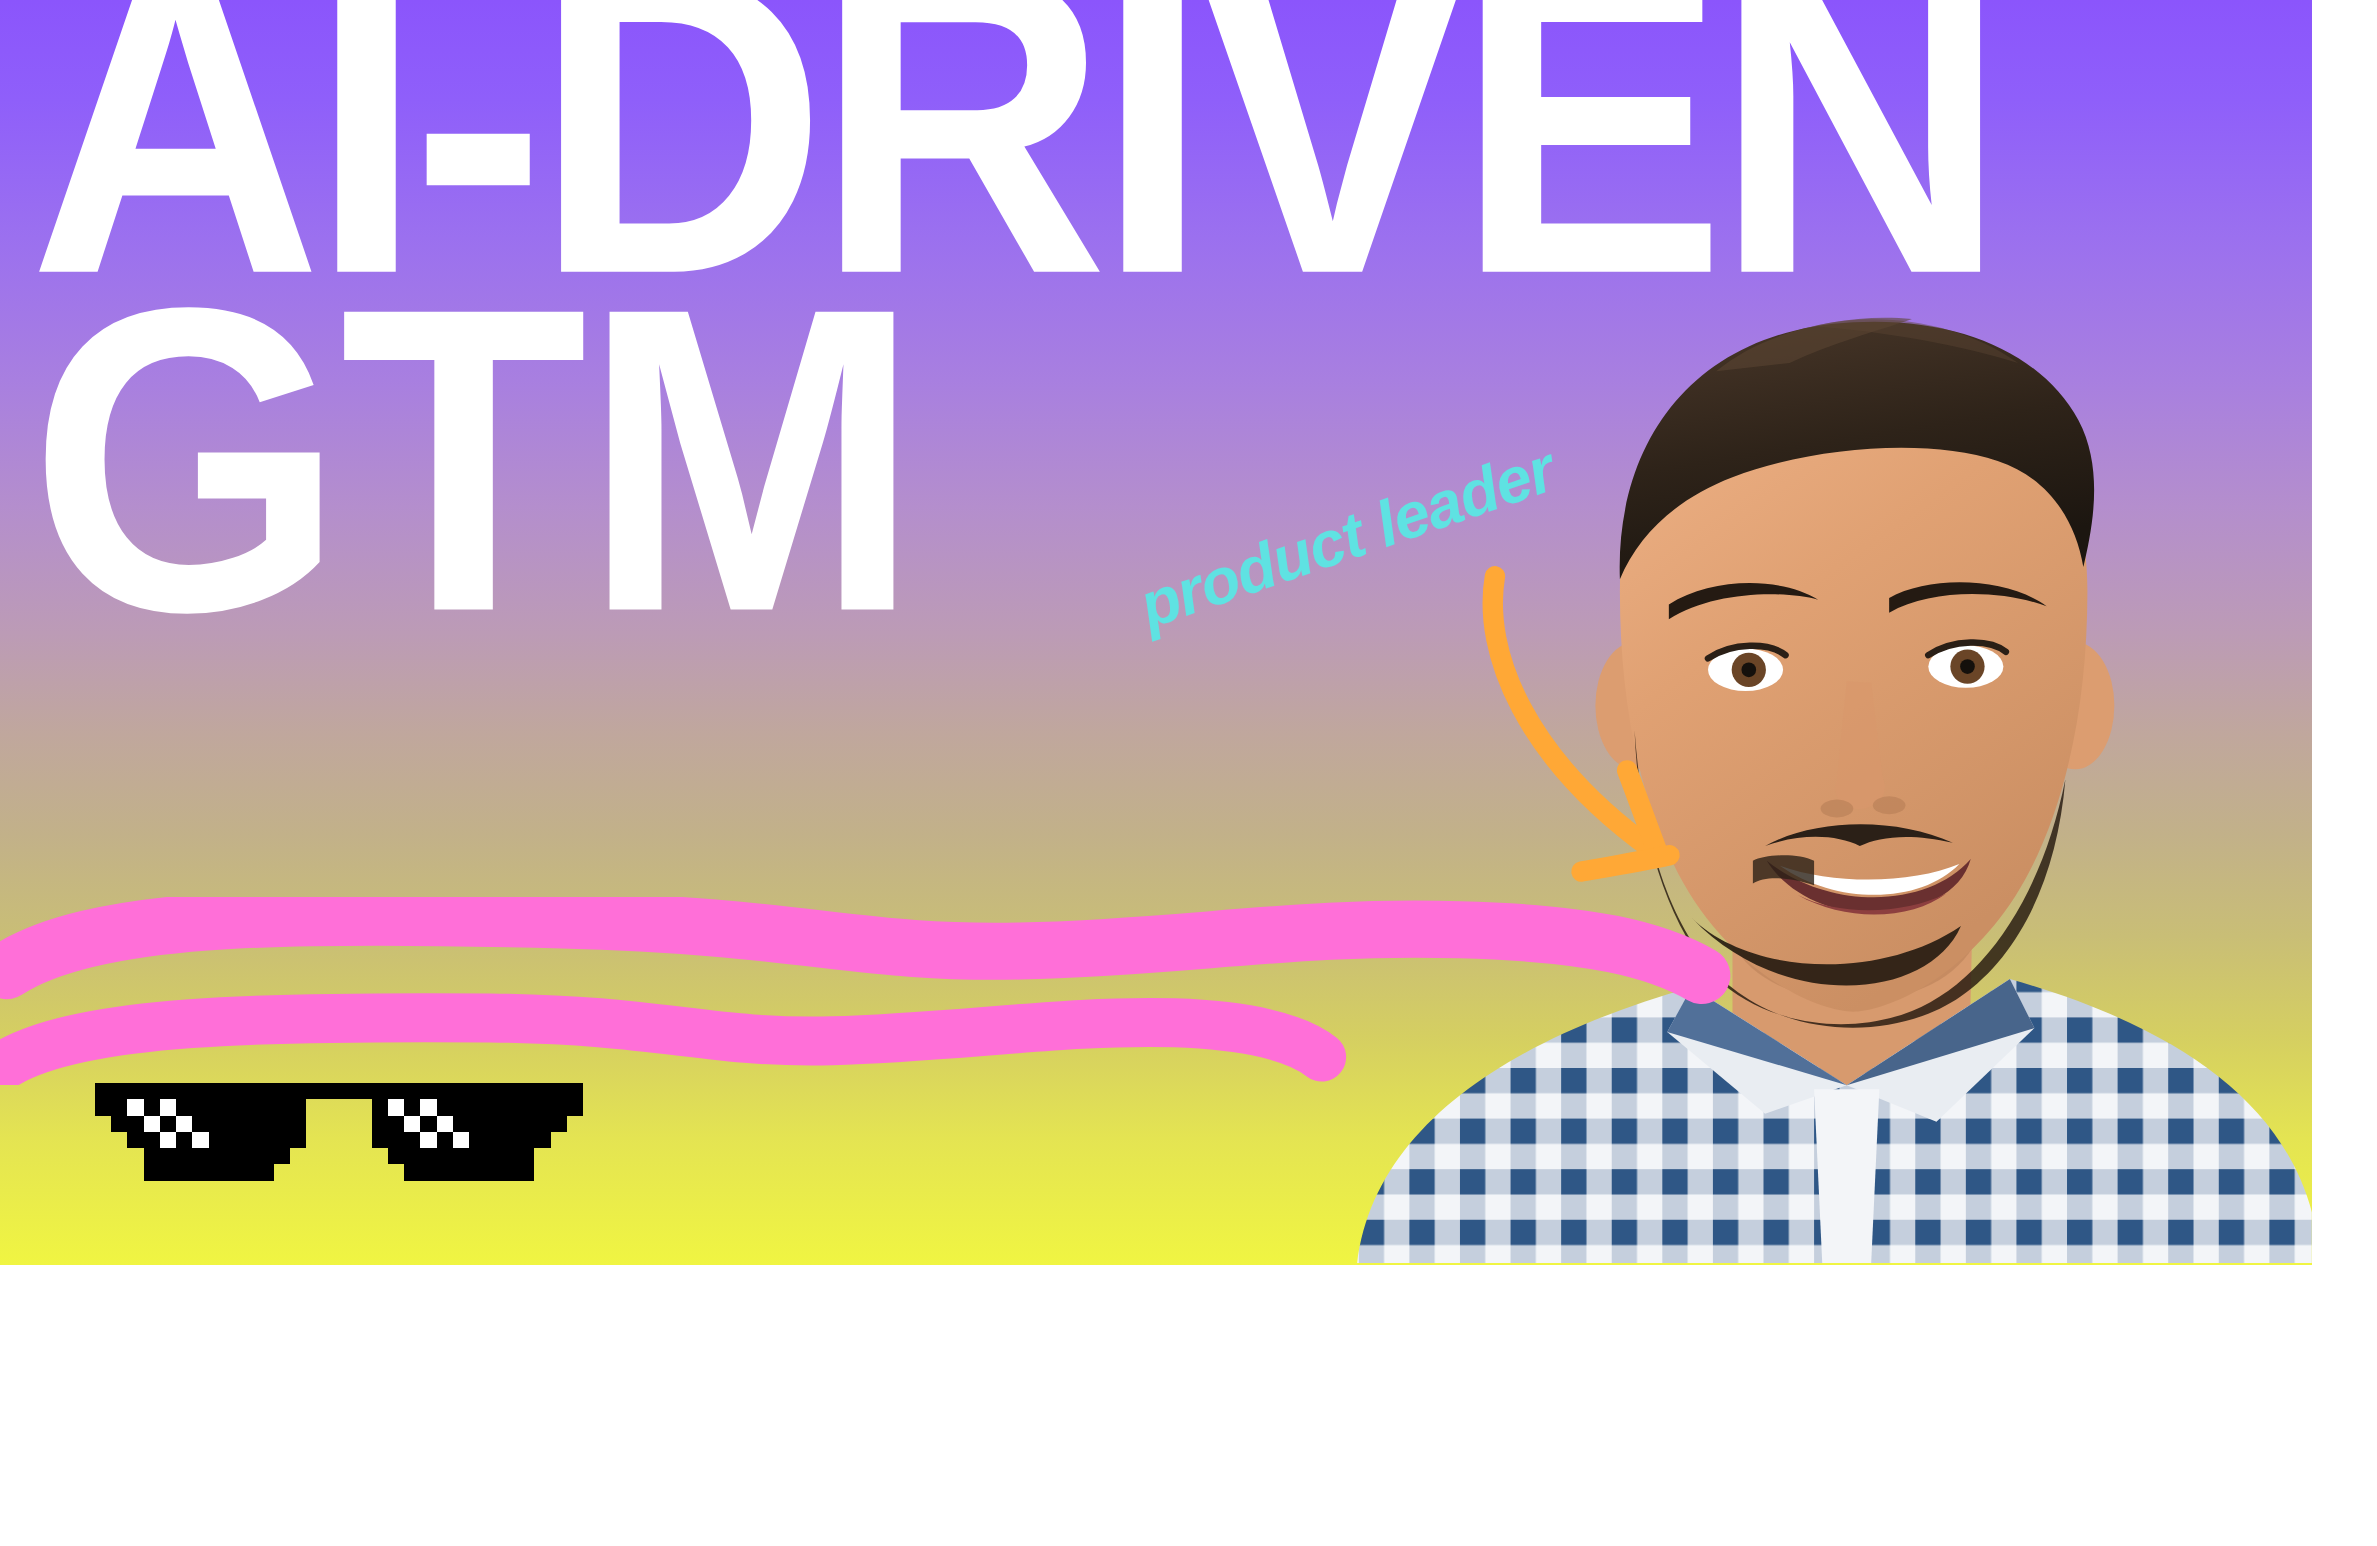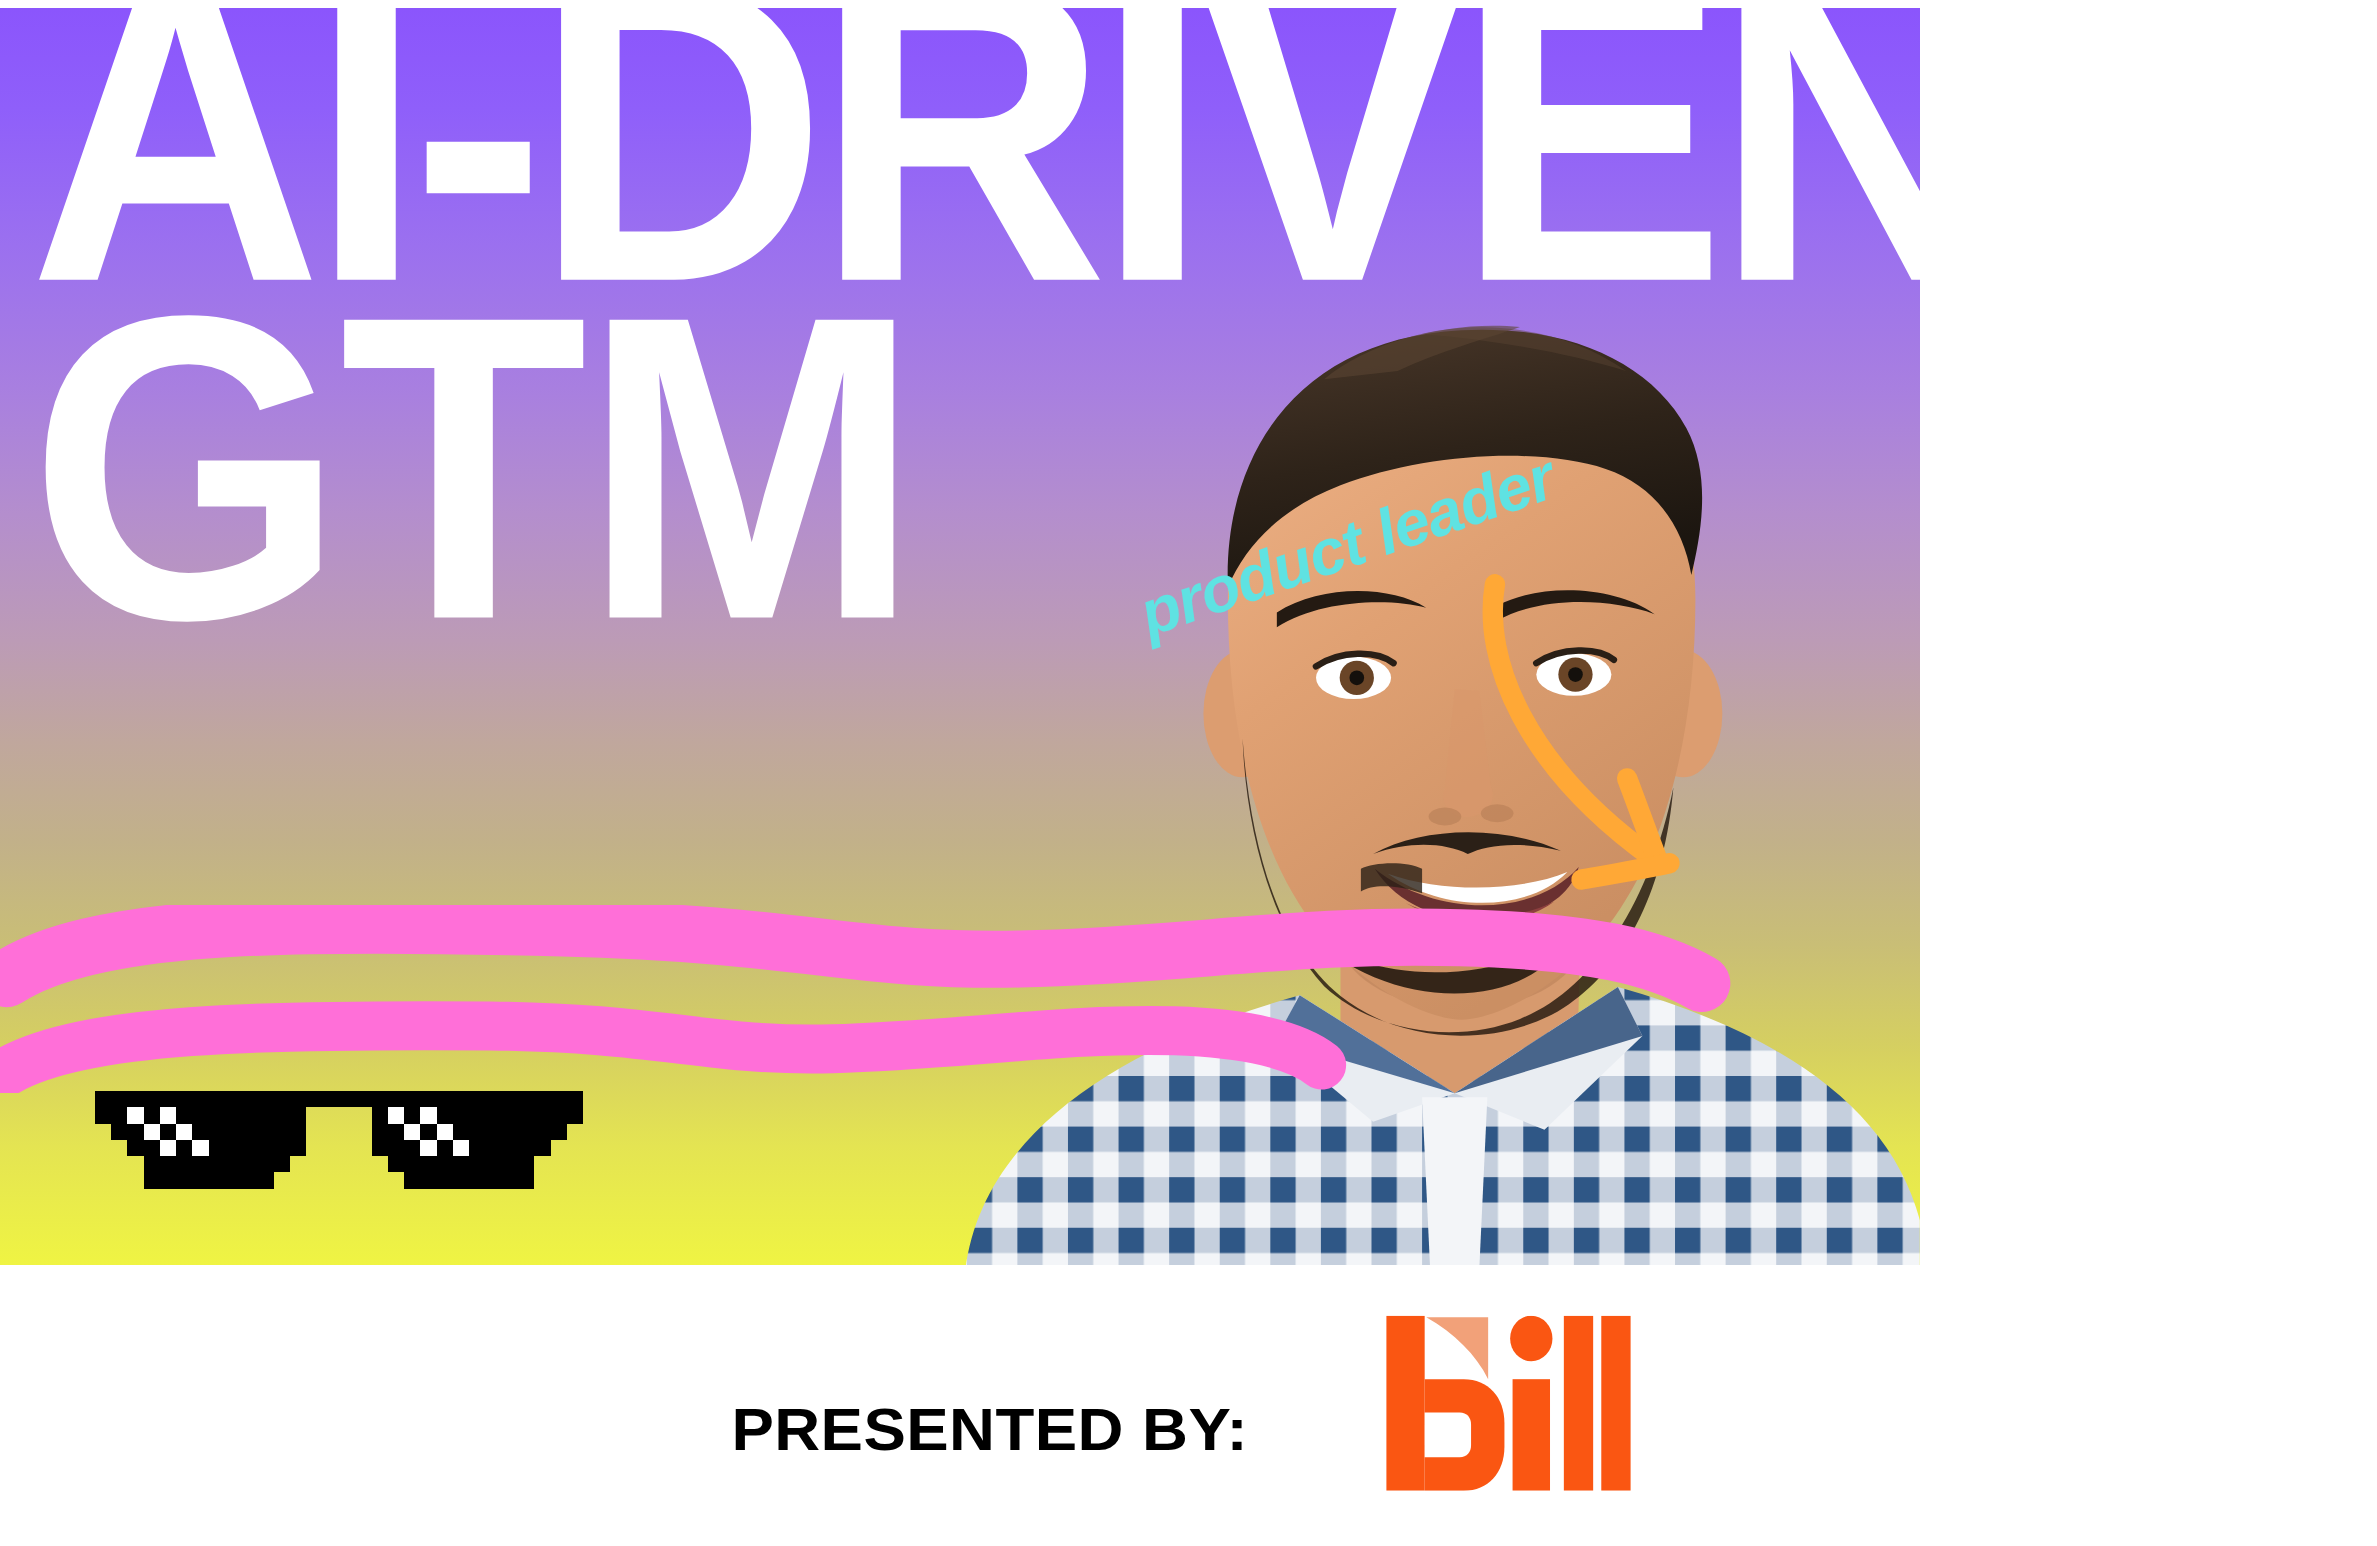--- a/index.html
+++ b/index.html
@@ -3,21 +3,21 @@
 <meta charset="utf-8">
 <style>
   * { margin:0; padding:0; box-sizing:border-box; }
   html,body { width:2377px; height:1547px; background:#ffffff; overflow:hidden; }
   body { font-family:"Liberation Sans", sans-serif; }
 
   #stage { position:relative; width:2377px; height:1547px; background:#ffffff; }
 
   
   #hero {
-    position:absolute; left:0; top:8px; width:1920px; height:1265px;
+    position:absolute; left:0; top:0; width:2312px; height:1265px;
     overflow:hidden;
     background:linear-gradient(180deg,
       #8b55fc 0%,
       #8f5ffa 8%,
       #9a6ff0 18%,
       #a87fe0 30%,
       #b48ecd 40%,
       #bc9bb6 50%,
       #c0a79d 58%,
       #c2b189 66%,
@@ -213,35 +213,15 @@
           <rect x="21" y="1" width="1" height="1"></rect>
         <rect x="20" y="2" width="1" height="1"></rect>
           <rect x="22" y="2" width="1" height="1"></rect>
         <rect x="21" y="3" width="1" height="1"></rect>
           <rect x="23" y="3" width="1" height="1"></rect>
       </g>
     </svg>
 
   </div>
 
-  <div id="footer">
-    <div id="presented-by">PRESENTED BY:</div>
-
-    <svg id="bill-logo" width="245" height="175" viewBox="0 0 300 215" xmlns="http://www.w3.org/2000/svg">
-
-      <rect x="0" y="0" width="47" height="215" fill="#fa5612"></rect>
-
-      <path d="M 47 78 L 95 78 C 125 78 145 100 145 132 L 145 161 C 145 193 125 215 95 215 L 47 215 Z" fill="#fa5612"></path>
-      <path d="M 47 119 L 90 119 C 99 119 104 125 104 134 L 104 159 C 104 168 99 174 90 174 L 47 174 Z" fill="#ffffff"></path>
-
-      <path d="M 49 2 L 125 2 L 125 78 C 110 48 84 22 49 2 Z" fill="#f2a179"></path>
-
-      <ellipse cx="178" cy="28" rx="26" ry="28" fill="#fa5612"></ellipse>
-      <rect x="155" y="78" width="46" height="137" fill="#fa5612"></rect>
-
-      <rect x="218" y="0" width="36" height="215" fill="#fa5612"></rect>
-
-      <rect x="264" y="0" width="36" height="215" fill="#fa5612"></rect>
-    </svg>
-  </div>
 
 </div>
 
 
 </body></html>

